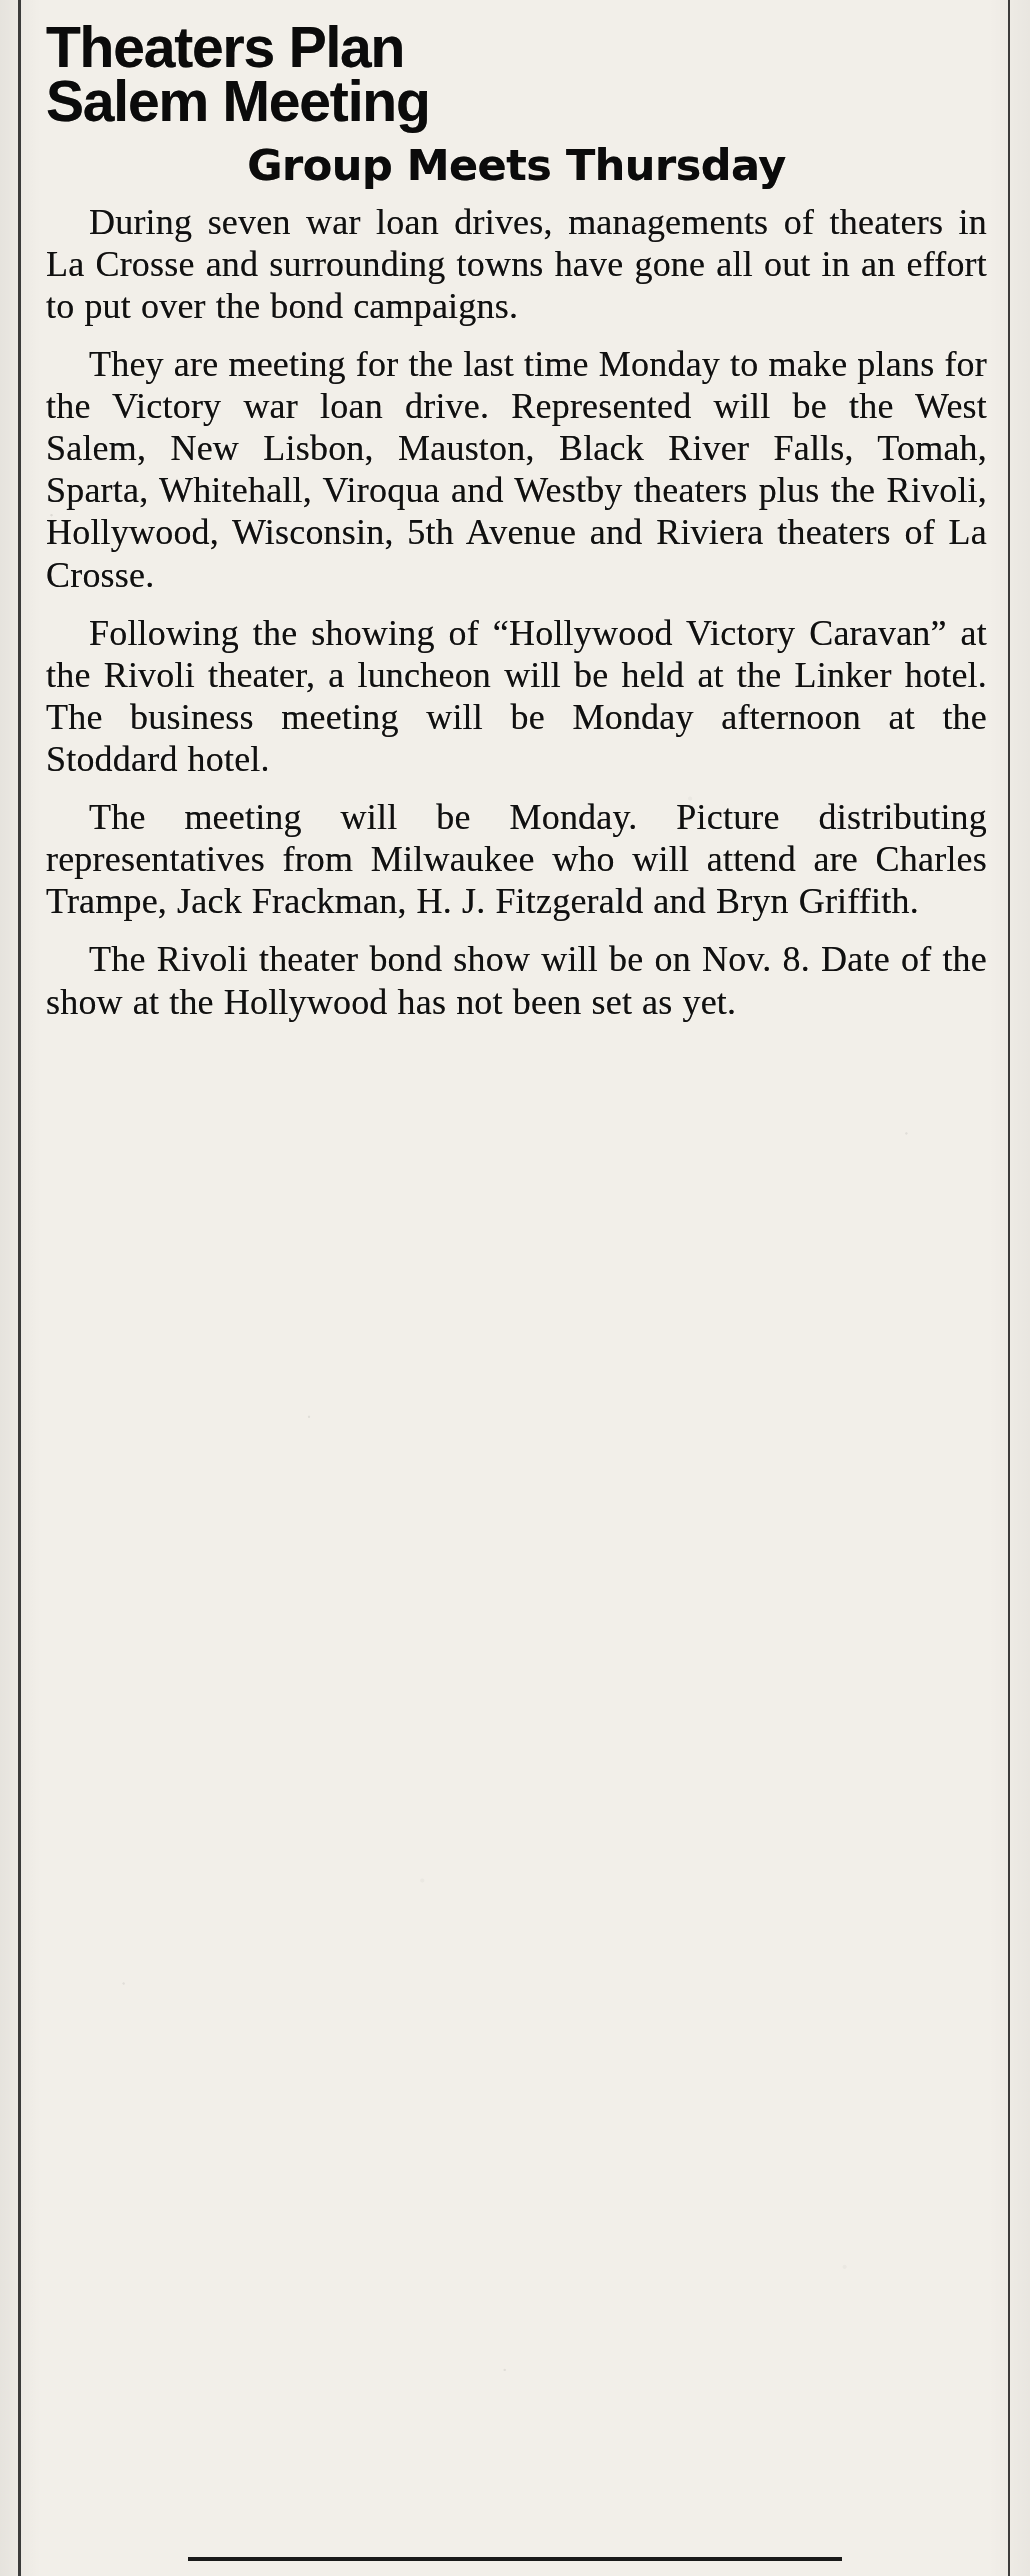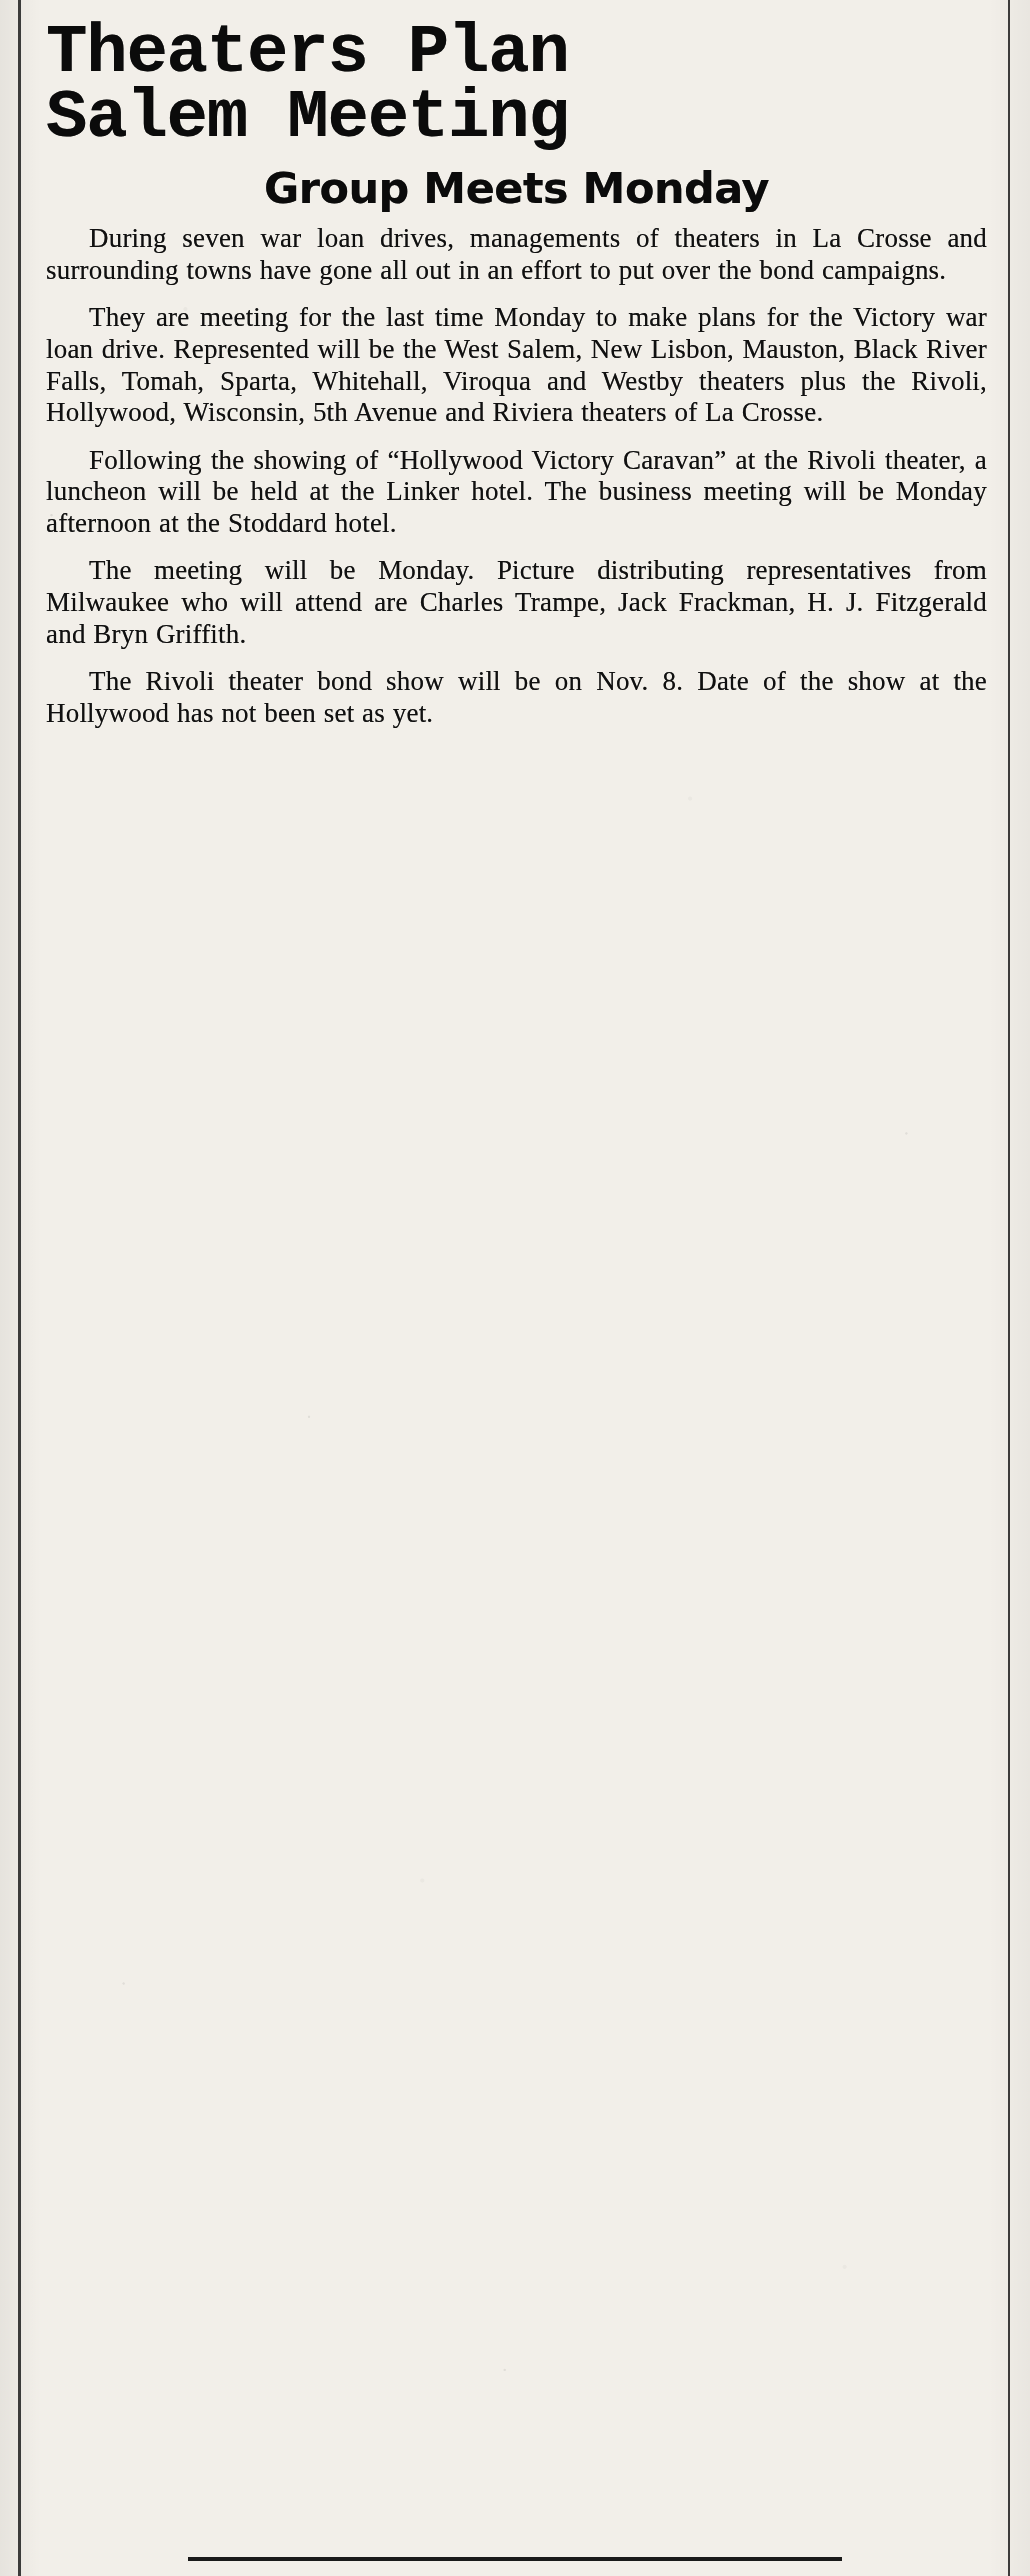--- a/index.html
+++ b/index.html
@@ -42,24 +42,24 @@
 
   #content {
     position: absolute;
     left: 46px;
     right: 43px;
     top: 21px;
   }
 
   
   .headline {
-    font-family: Liberation Mono, monospace;
+    font-family: Liberation Sans, sans-serif;
     font-weight: 700;
     color: #0b0b0b;
-    font-size: 69px;
+    font-size: 57px;
     line-height: 0.94;
     letter-spacing: -1.2px;
     margin: 0 0 3.3px 0;
     text-align: left;
   }
   .headline .l2 { display: block; }
 
   .subhead {
     font-family: "DejaVu Sans", sans-serif;
     font-weight: 700;
@@ -71,21 +71,21 @@
     margin: 13px 0 8.2px 0;
   }
   .subhead .sl { display: block; }
 
   
   .body {
     margin-top: 11.4px;
   }
   .para {
     font-family: "Liberation Serif", serif;
-    font-size: 27px;
+    font-size: 36px;
     line-height: 1.17;
     color: #101010;
     text-align: justify;
     text-justify: inter-word;
     text-indent: 43px;
     margin: 0 0 0 0;
     letter-spacing: 0.2px;
     word-spacing: 0.8px;
   }
   .para + .para { margin-top: 16px; }
@@ -127,21 +127,21 @@
 <div class="rule-v right"></div>
 
 <div id="content">
 
   <h1 class="headline">
     <span class="l1">Theaters Plan</span>
     <span class="l2">Salem Meeting</span>
   </h1>
 
   <h2 class="subhead">
-    <span class="sl">Group Meets Monday</span>
+    <span class="sl">Group Meets Thursday</span>
   </h2>
 
   <div class="body">
     <p class="para">During seven war loan drives, managements of theaters in La Crosse and surrounding towns have gone all out in an effort to put over the bond campaigns.</p>
     <p class="para">They are meeting for the last time Monday to make plans for the Victory war loan drive. Represented will be the West Salem, New Lisbon, Mauston, Black River Falls, Tomah, Sparta, Whitehall, Viroqua and Westby theaters plus the Rivoli, Hollywood, Wisconsin, 5th Avenue and Riviera theaters of La Crosse.</p>
     <p class="para">Following the showing of “Hollywood Victory Caravan” at the Rivoli theater, a luncheon will be held at the Linker hotel. The business meeting will be Monday afternoon at the Stoddard hotel.</p>
     <p class="para">The meeting will be Monday. Picture distributing representatives from Milwaukee who will attend are Charles Trampe, Jack Frackman, H. J. Fitzgerald and Bryn Griffith.</p>
     <p class="para">The Rivoli theater bond show will be on Nov. 8. Date of the show at the Hollywood has not been set as yet.</p>
   </div>
 

